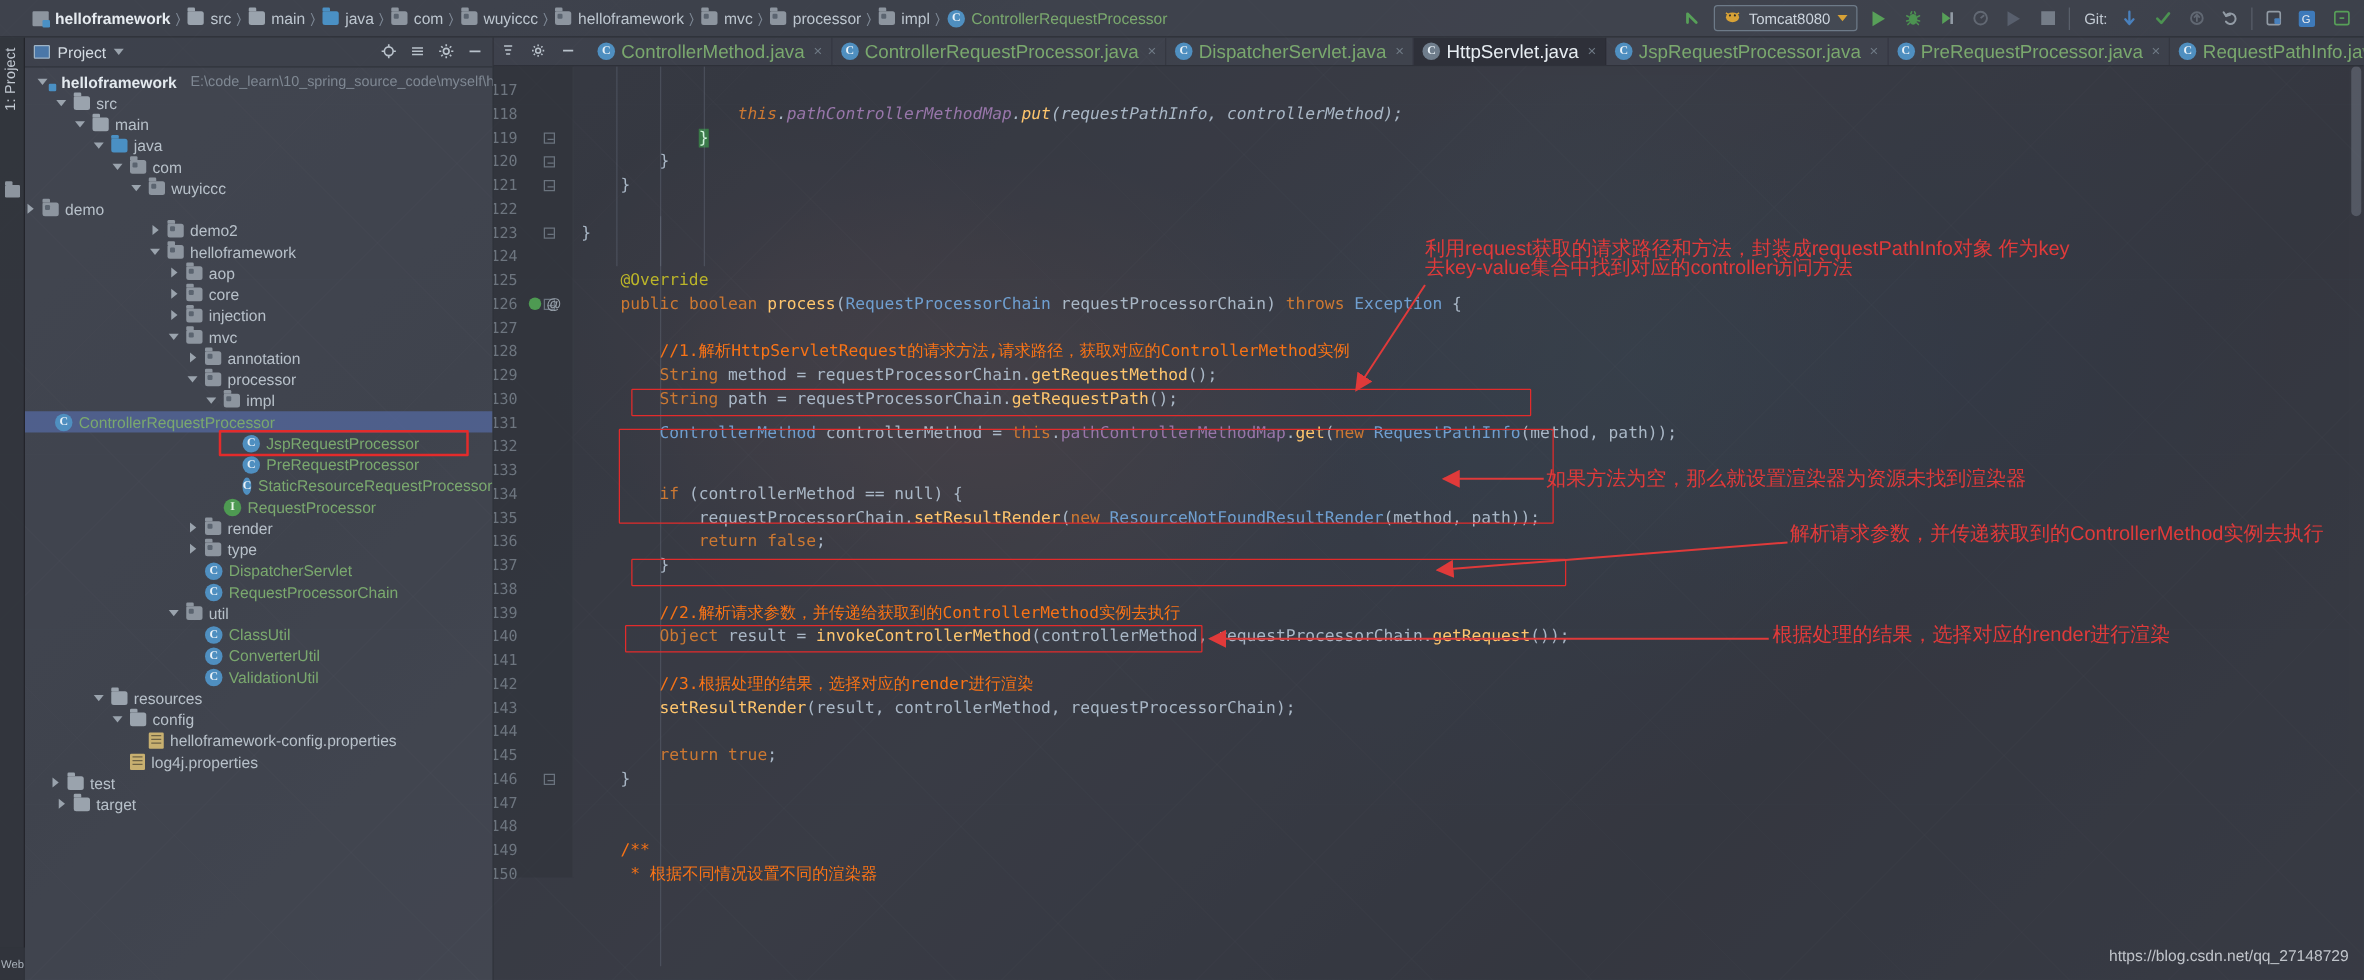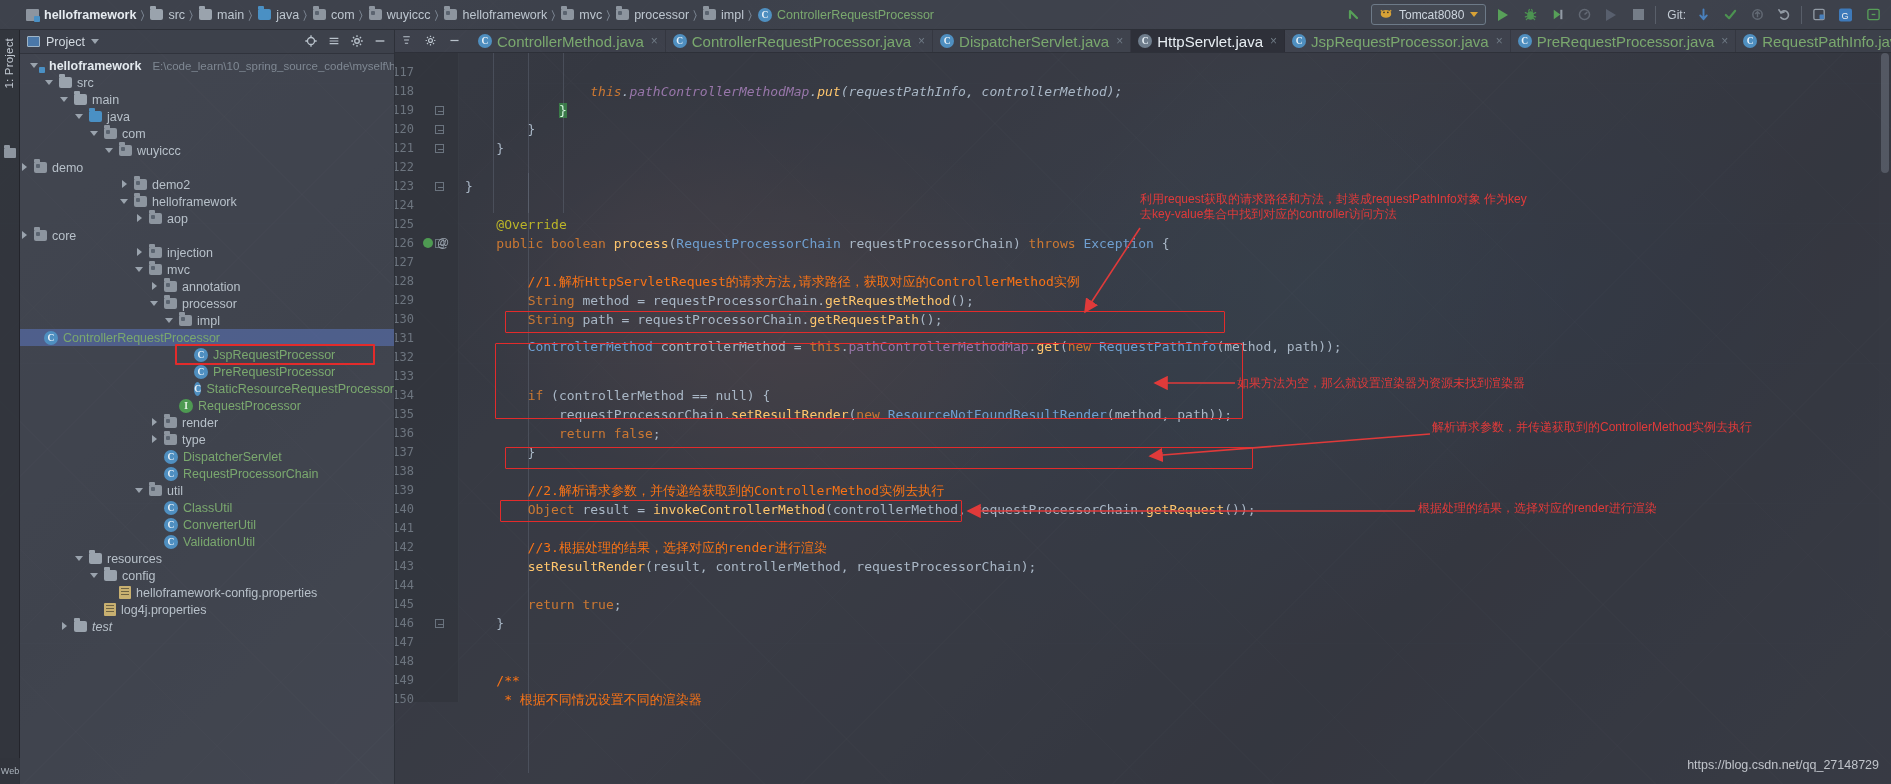--- a/index.html
+++ b/index.html
@@ -174,21 +174,21 @@
   .kw{color:#cc7832;}
   .cmt{color:#f97316;} .ann{color:#bbb529;} .fn{color:#ffc66d;}
   .fld{color:#9876aa;} .blue{color:#6f9fd0;}
 
   .indent-guide{ position:absolute;width:1px;background:rgba(120,130,145,.30); }
   .hl-brace{ background:#3a7a48; color:#d8ffe0; }
   .codebox{ position:absolute;border:1.5px solid #e32b2b;border-radius:1px;pointer-events:none; }
 
   
   .annot{
-    position:absolute;color:#e03a3a;font-size:12px;line-height:15px;
+    position:absolute;color:#e03a3a;font-size:16px;line-height:15px;
     font-family:"Liberation Sans",sans-serif;white-space:nowrap;z-index:20;
   }
   .arrowline{ position:absolute;z-index:19;pointer-events:none; }
 
   
   #watermark{
     position:absolute;right:12px;bottom:12px;color:#c8ccd2;font-size:12.5px;z-index:30;opacity:.95;
   }
 
   
@@ -433,21 +433,21 @@
       <div class="trow" style="padding-left: 100px;">
         <span class="arrow open"></span>
         <span class="ico ico-folder pkg"></span>
         <span class="tlabel">helloframework</span>
       </div>
       <div class="trow" style="padding-left: 115px;">
         <span class="arrow closed"></span>
         <span class="ico ico-folder pkg"></span>
         <span class="tlabel">aop</span>
       </div>
-      <div class="trow" style="">
+      <div class="trow" style="padding-left: 115px;">
         <span class="arrow closed"></span>
         <span class="ico ico-folder pkg"></span>
         <span class="tlabel">core</span>
       </div>
       <div class="trow" style="padding-left: 115px;">
         <span class="arrow closed"></span>
         <span class="ico ico-folder pkg"></span>
         <span class="tlabel">injection</span>
       </div>
       <div class="trow" style="padding-left: 115px;">
@@ -549,24 +549,29 @@
       <div class="trow" style="padding-left: 85px;">
         <span class="arrow none"></span>
         <span class="ico ico-prop"></span>
         <span class="tlabel">helloframework-config.properties</span>
       </div>
       <div class="trow" style="padding-left: 70px;">
         <span class="arrow none"></span>
         <span class="ico ico-prop"></span>
         <span class="tlabel">log4j.properties</span>
       </div>
-      <div class="trow" style="padding-left: 40px; font-style: italic;">
+      <div class="trow" style="padding-left: 20px;">
         <span class="arrow closed"></span>
         <span class="ico ico-folder"></span>
         <span class="tlabel">test</span>
+      </div>
+      <div class="trow" style="padding-left: 25px;">
+        <span class="arrow closed"></span>
+        <span class="ico ico-folder"></span>
+        <span class="tlabel">target</span>
       </div>
     </div>
 </div>
 
 <div id="tabbar">
   <span class="tabtools">
     <span class="gl">
       <svg width="13" height="14" viewBox="0 0 16 16">
           <path d="M4 4 L12 4 M5 8 L11 8 M6 12 L10 12" stroke="#b9c2cb" stroke-width="1.4"></path>
         </svg>

